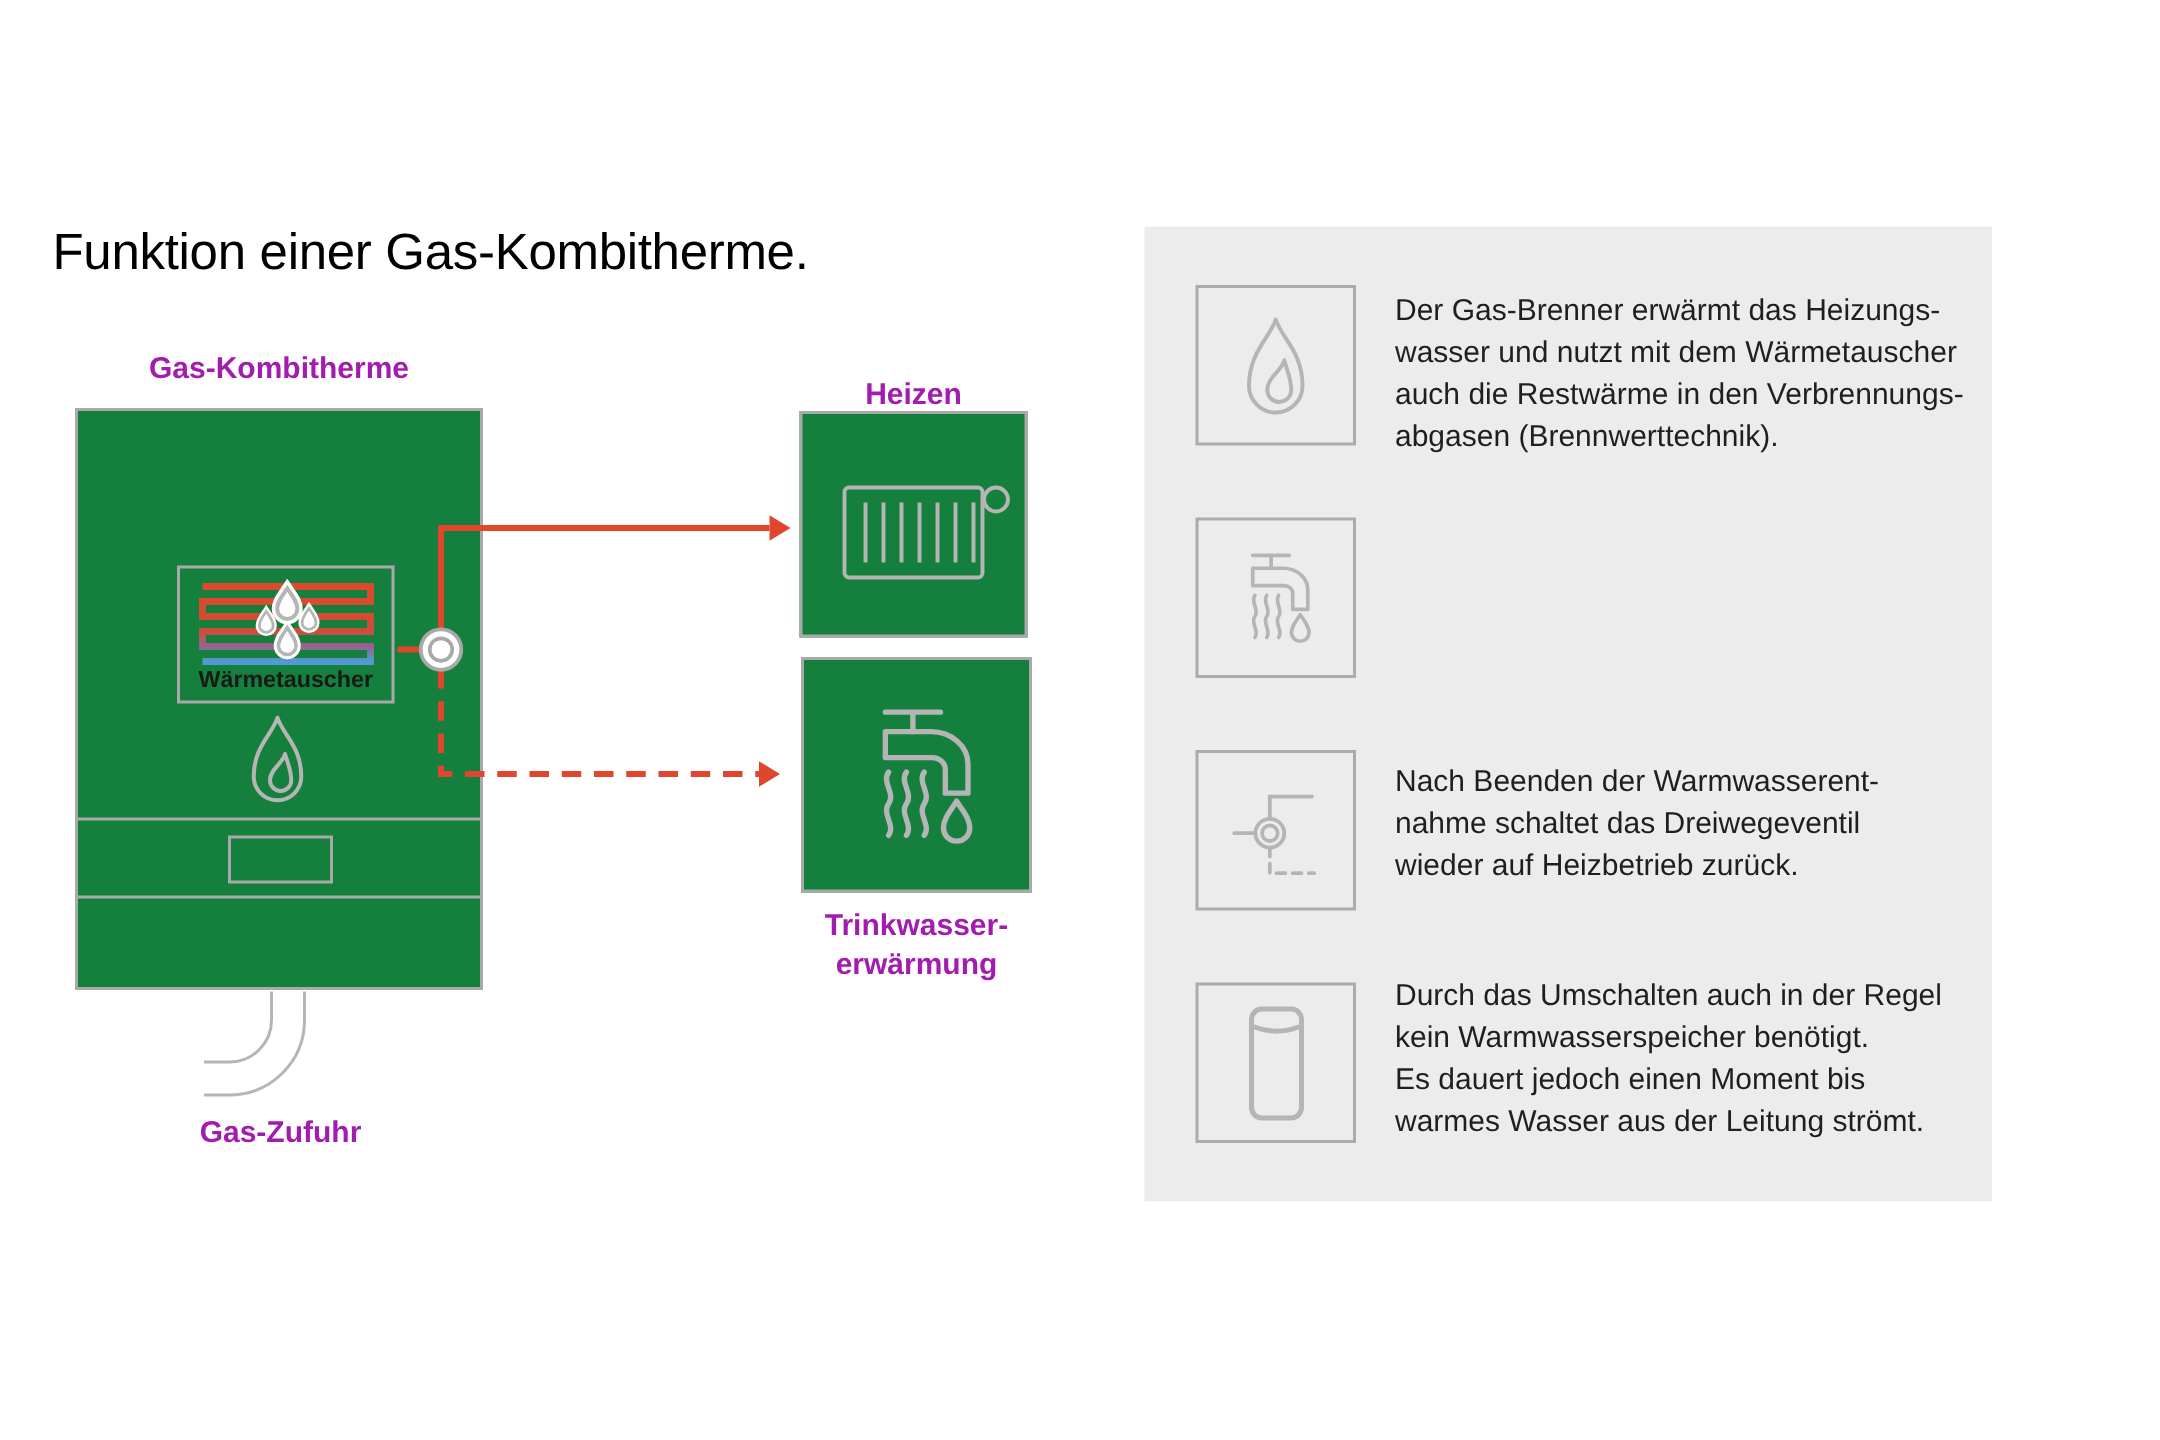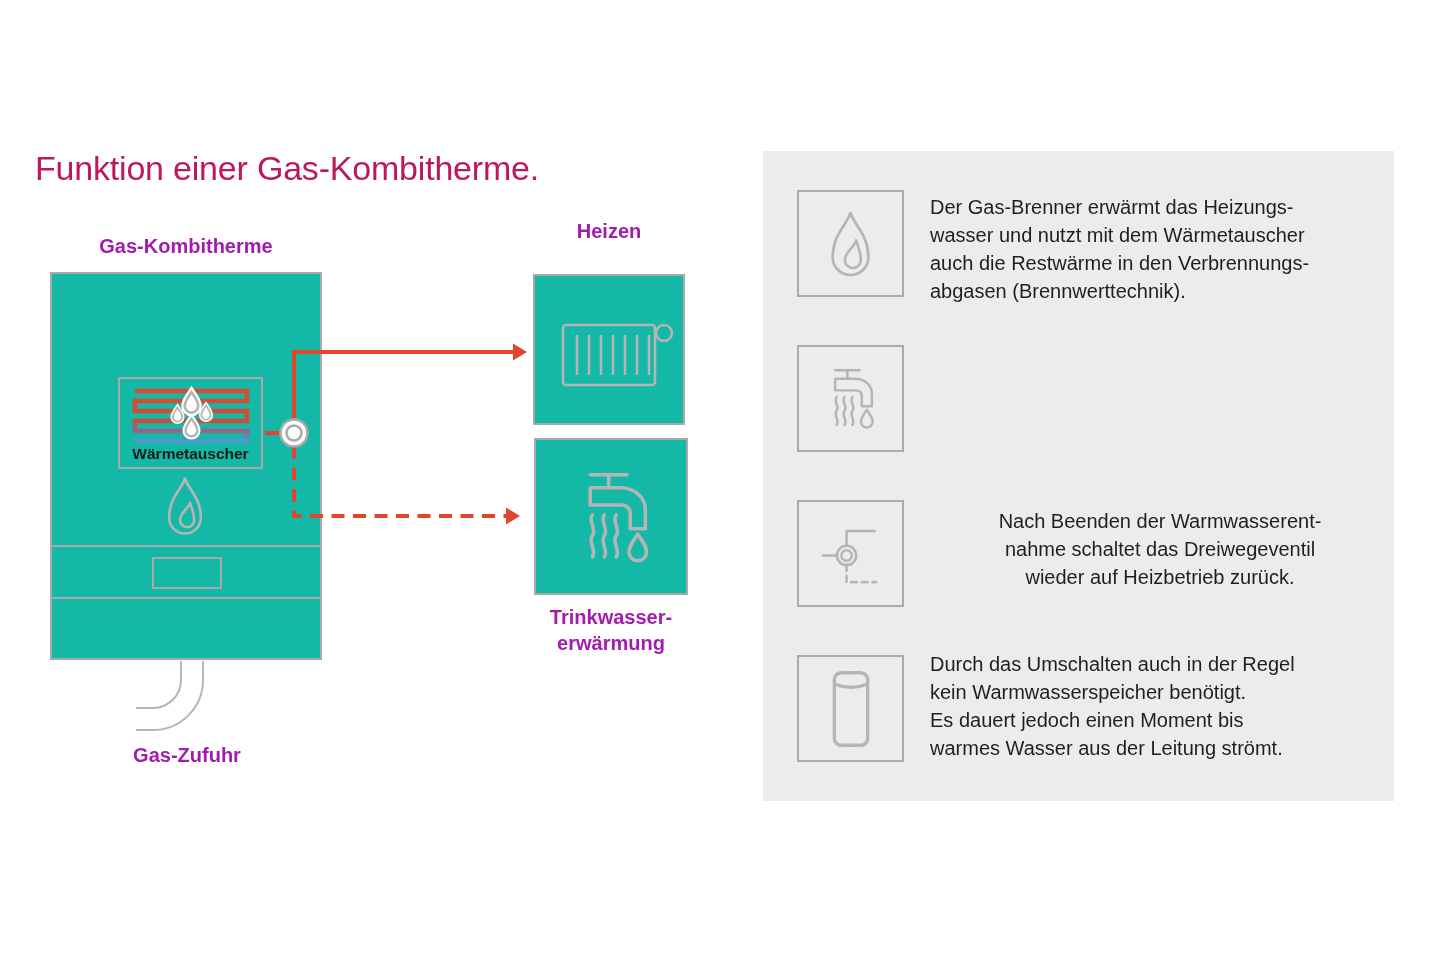--- a/index.html
+++ b/index.html
@@ -1,30 +1,30 @@
 <!DOCTYPE html>
 <html><head>
 <meta charset="utf-8">
 <style>
   html,body{margin:0;padding:0;background:#fff;}
   body{width:1440px;height:960px;font-family:"Liberation Sans",sans-serif;}
   .canvas{position:relative;width:1440px;height:960px;overflow:hidden;background:#fff;}
 
   
   .page-title{position:absolute;left:35px;top:148px;font-size:34px;line-height:40px;
-    font-weight:500;color:#be185d;letter-spacing:-0.2px;}
+    font-weight:500;color:#000000;letter-spacing:-0.2px;}
   .dlabel{position:absolute;font-size:20px;line-height:26px;font-weight:700;color:#a21caf;
     text-align:center;white-space:pre-line;}
   .boiler-label{left:50px;top:233px;width:272px;}
-  .heizen-label{left:533px;top:218px;width:152px;}
+  .heizen-label{left:533px;top:250px;width:152px;}
   .trink-label{left:509px;top:604px;width:204px;}
   .gas-label{left:52px;top:742px;width:270px;}
 
   
-  .obox{position:absolute;border:2px solid #A9A9A9;background:#14b8a6;box-sizing:border-box;}
+  .obox{position:absolute;border:2px solid #A9A9A9;background:#15803d;box-sizing:border-box;}
   .boiler-box{left:50px;top:272px;width:272px;height:388px;}
   .divider{position:absolute;left:50px;width:272px;height:2px;background:#A9A9A9;}
   .div1{top:545px;}
   .div2{top:597px;}
   .control-rect{left:152px;top:557px;width:70px;height:32px;}
   .hx-box{left:118px;top:377px;width:145px;height:92px;}
   .hx-coil{position:absolute;left:9px;top:7px;}
   .hx-label{position:absolute;left:0;bottom:4px;width:100%;text-align:center;
     font-size:15.5px;font-weight:700;color:#191919;}
   .boiler-flame{position:absolute;left:164px;top:476px;}
@@ -34,27 +34,27 @@
   .tap-big{position:absolute;left:24px;top:24px;}
 
   
   .overlay{position:absolute;left:0;top:0;pointer-events:none;}
   .red-line{stroke:#E0462D;stroke-width:4;fill:none;}
   .red-dashed{stroke-dasharray:13 8.5;}
   .gray-line{stroke:#B5B5B5;stroke-width:2;fill:none;}
   .valve-c{fill:#fff;stroke:#A9A9A9;stroke-width:2.5;}
 
   
-  .panel{position:absolute;left:763px;top:151px;width:631px;height:650px;background:#ECECEC;}
+  .panel{position:absolute;left:763px;top:151px;width:565px;height:650px;background:#ECECEC;}
   .icon-box{position:absolute;left:34px;width:107px;height:107px;border:2px solid #ABABAB;
     box-sizing:border-box;display:flex;align-items:center;justify-content:center;}
   .ib1{top:39px;}.ib2{top:194px;}.ib3{top:349px;}.ib4{top:504px;}
   .ptext{position:absolute;left:167px;width:460px;font-size:20px;line-height:28px;
     color:#1F1F1F;white-space:pre-line;}
-  .pt1{top:42px;}.pt2{top:193px;}.pt3{top:356px;text-align:center;}.pt4{top:499px;}
+  .pt1{top:42px;}.pt2{top:193px;}.pt3{top:356px;}.pt4{top:499px;}
 
   .icon-stroke{stroke:#B5B5B5;fill:none;}
 </style>
 </head>
 <body>
 
 <div class="canvas">
 
   <div class="page-title">Funktion einer Gas-Kombitherme.</div>
 

